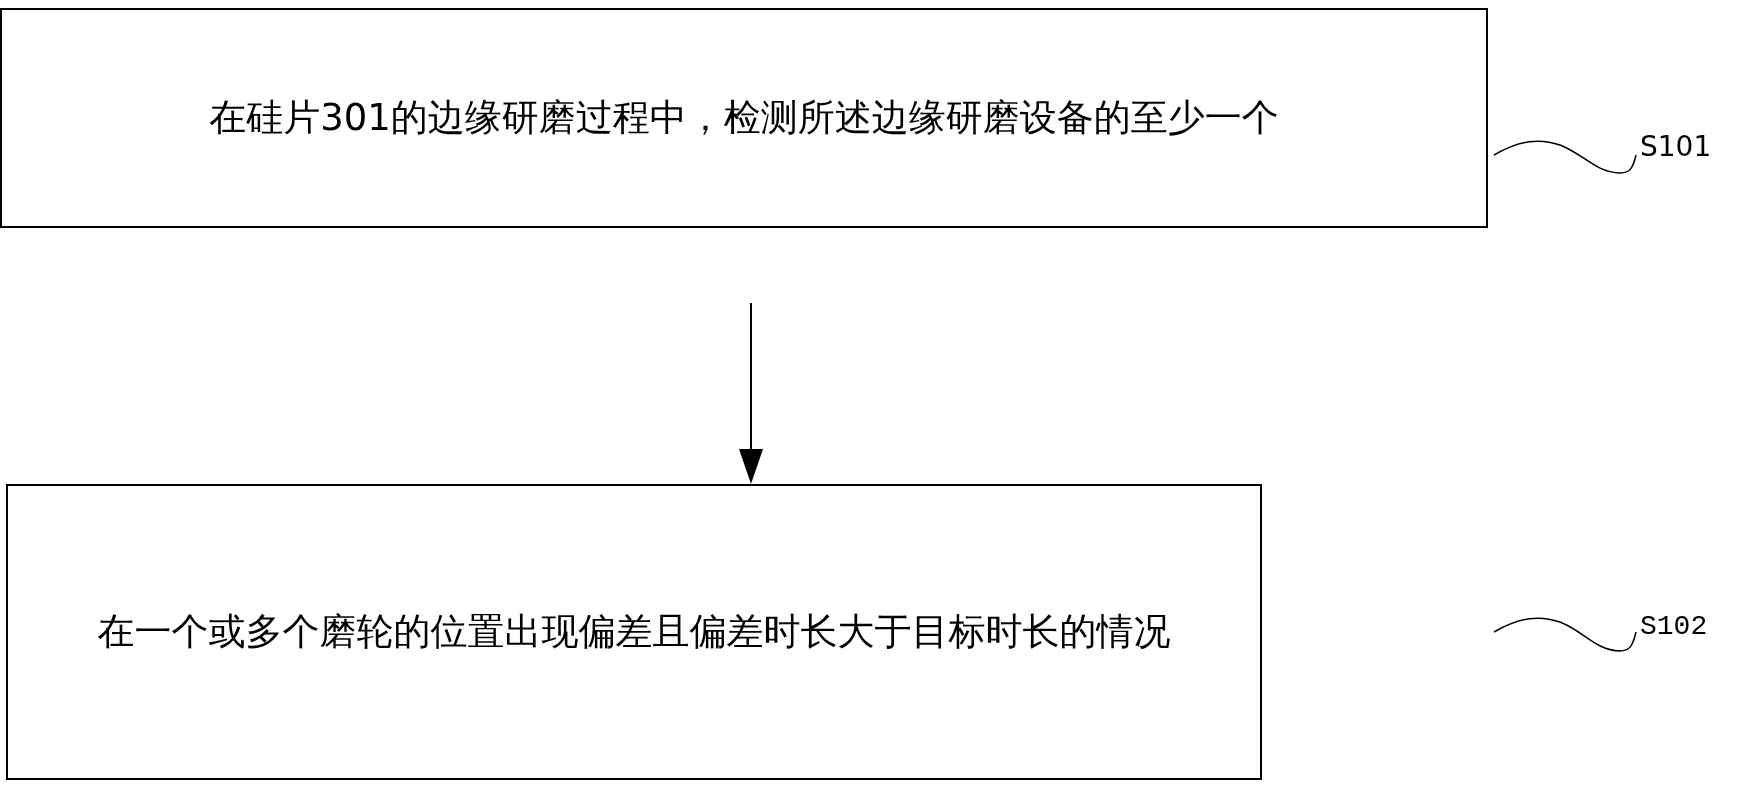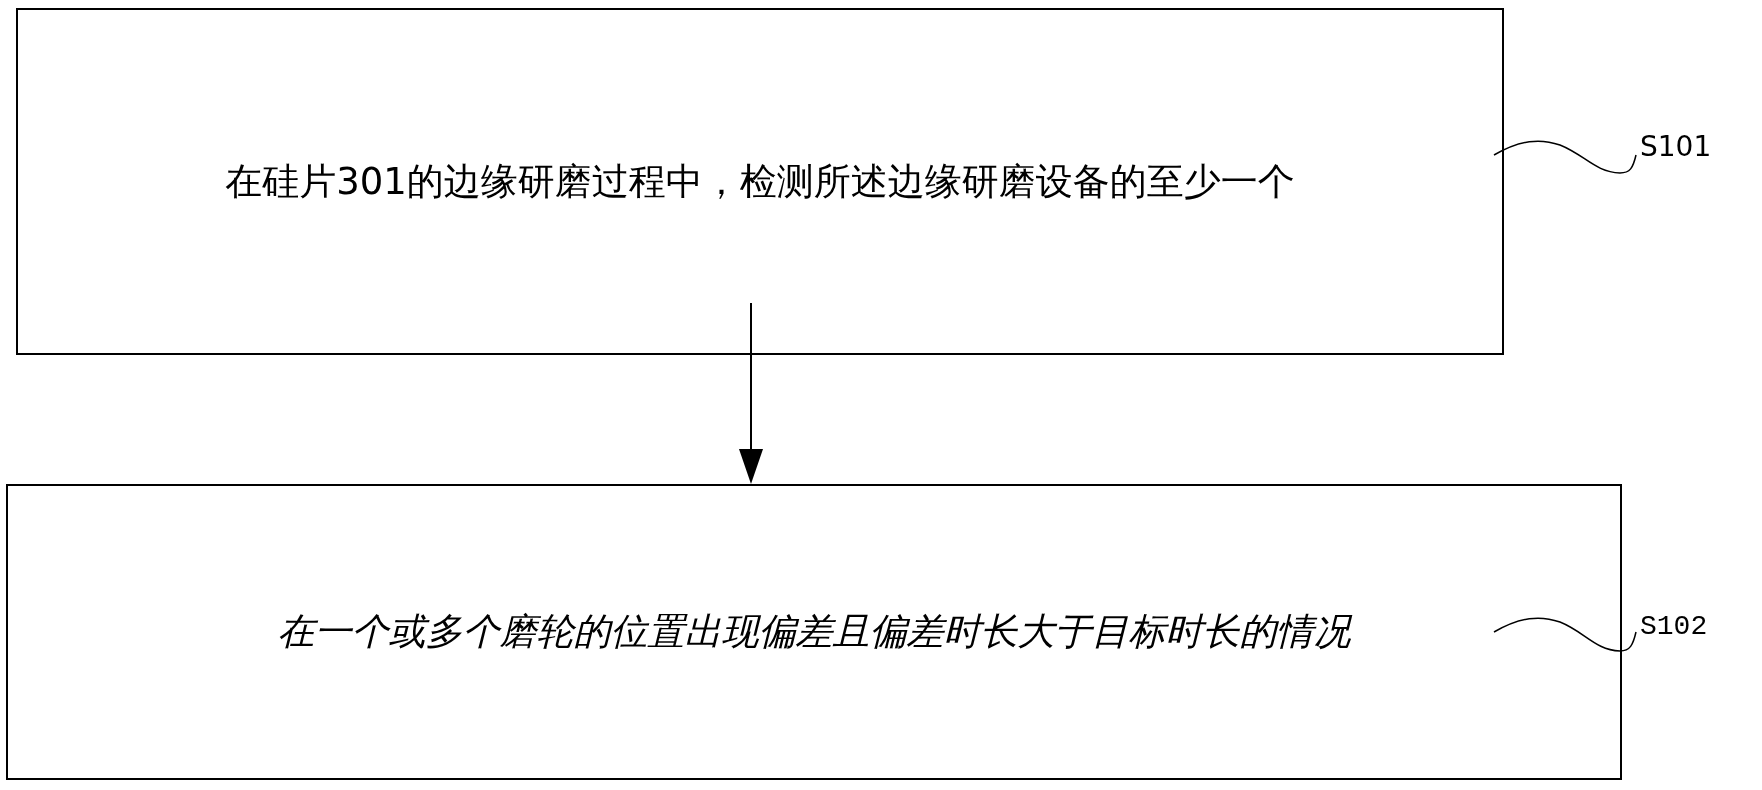--- a/index.html
+++ b/index.html
@@ -1,22 +1,22 @@
 <!DOCTYPE html>
 <html><head>
 <meta charset="utf-8">
 <style>
   html, body { margin: 0; padding: 0; background: #ffffff; }
   body { width: 1762px; height: 790px; position: relative; overflow: hidden;
          font-family: "DejaVu Sans", sans-serif; color: #000; }
   .box { position: absolute; border: 2px solid #000; box-sizing: border-box;
          display: flex; align-items: center; justify-content: center; text-align: center; background: #fff; }
   .box-text { font-size: 37px; line-height: 60px; letter-spacing: 0px; padding: 0 20px; }
-  #box1 { left: 16px; top: 8px; width: 1488px; height: 347px; }
-  #box2 { left: 6px; top: 484px; width: 1616px; height: 296px; font-style: italic; }
+  #box1 { left: 0; top: 8px; width: 1488px; height: 220px; }
+  #box2 { left: 6px; top: 484px; width: 1256px; height: 296px; }
   .label { position: absolute; font-size: 28px; line-height: 1; }
   #label1 { left: 1640px; top: 133px; }
   #label2 { left: 1640px; top: 613px; font-family: Liberation Mono, monospace; }
   svg.overlay { position: absolute; left: 0; top: 0; }
 </style>
 </head>
 <body>
 
 <div id="box1" class="box">
   <div class="box-text">

